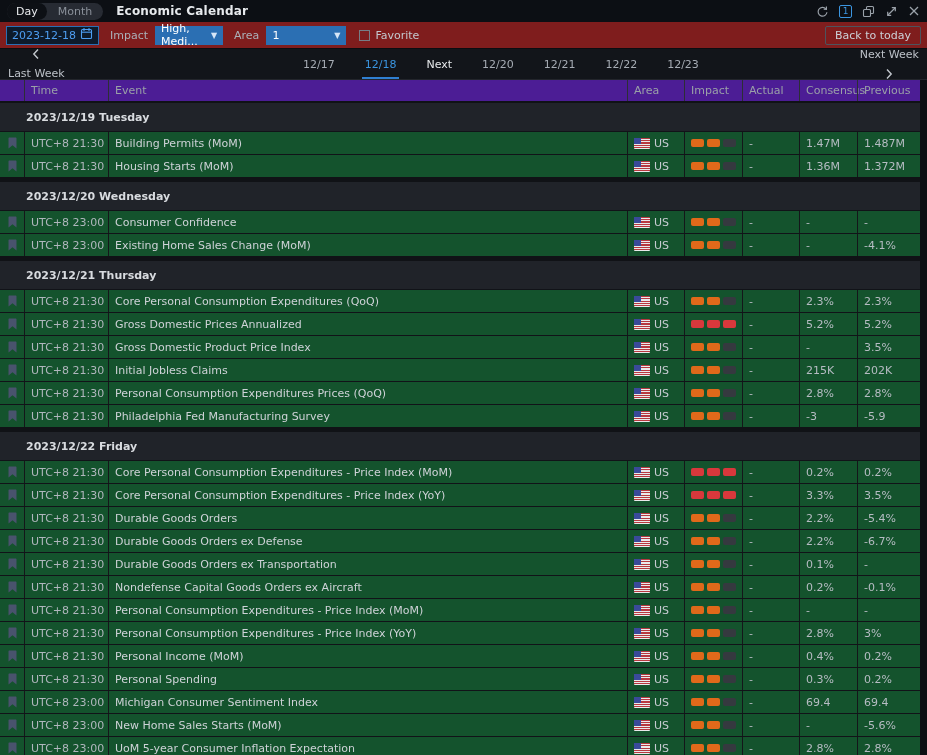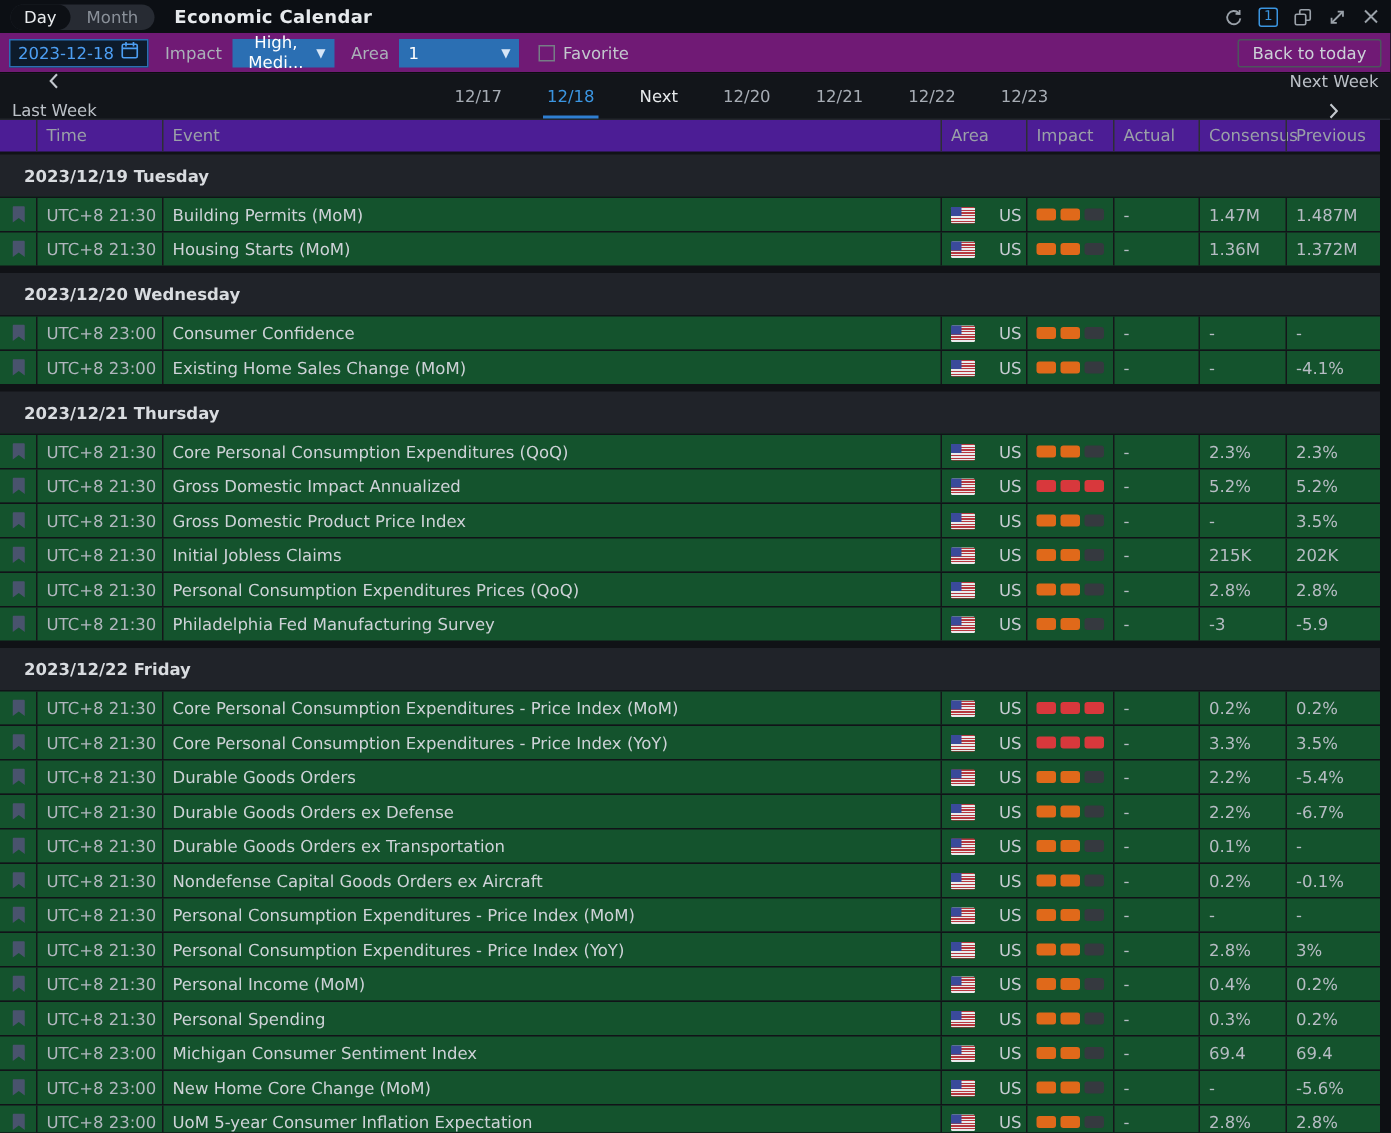--- a/index.html
+++ b/index.html
@@ -11,22 +11,22 @@
   .seg { display:flex; background:#272b33; border-radius:10px; font-size:11px; line-height:1; }
   .seg-day { background:#0d1015; color:#e9ebee; padding:3px 9px; border-radius:10px; cursor:default; }
   .seg-month { color:#8a9099; padding:3px 11px; cursor:default; }
   .tb-title { color:#e6e9ec; font-size:12px; font-weight:bold; margin-left:13px; letter-spacing:.2px; }
   .tb-icons { margin-left:auto; display:flex; align-items:center; gap:10px; }
   .tb-icons svg { display:block; }
   .badge1 { min-width:13px; height:13px; border:1px solid #3b95e0; color:#3b95e0; font-size:9px;
             display:flex; align-items:center; justify-content:center; border-radius:2px; padding:0 2px; }
 
   
-  .filterbar { height:27px; background:#701a75; display:flex; align-items:center; padding:0 6px;
-               border-bottom:1px solid #0b0d11;text-align:center; }
+  .filterbar { height:27px; background:#7f1d1d; display:flex; align-items:center; padding:0 6px;
+               border-bottom:1px solid #0b0d11; }
   .date-input { display:flex; align-items:center; justify-content:space-between; width:93px; height:19px;
                 border:1px solid #2b6fb3; background:#0d1b2b; color:#4d9ef2; font-size:11px; padding:0 5px; }
   .flabel { color:#aab0b8; font-size:11px; margin:0 7px 0 11px; }
   .dropdown { display:flex; align-items:center; justify-content:space-between; height:19px;
               background:#2b6fb3; color:#fff; font-size:11px; padding:0 6px; cursor:default; }
   .dd-impact { width:68px; }
   .dd-area { width:80px; }
   .dd-caret { font-size:8px; color:#d6e6f7; margin-left:4px; }
   .fav-wrap { display:flex; align-items:center; gap:5px; margin-left:13px; }
   .checkbox { width:11px; height:11px; border:1px solid #767d86; background:transparent; }
@@ -50,30 +50,30 @@
   
   .table-wrap { position:relative; height:675px; background:#101216; overflow:hidden; }
   .scroll-strip { position:absolute; right:0; top:0; bottom:0; width:7px; background:#0d0f13; }
   .grid { display:grid; grid-template-columns:24px 84px 1fr 57px 58px 57px 58px 63px; width:920px; }
   .thead { background:#4c1d95; height:21px; }
   .hcell { color:#9aa0a8; font-size:11px; display:flex; align-items:center; padding-left:6px;
            border-left:1px solid #2c2f35; height:100%; }
   .hcell.c0 { border-left:none; }
   .section { margin-top:5px; }
   .section:first-child { margin-top:2px; }
-  .band { height:28px; background:#202329; display:flex; align-items:center; padding-left:16px;
+  .band { height:28px; background:#202329; display:flex; align-items:center; padding-left:26px;
           color:#d8dbdf; font-size:11px; font-weight:bold; width:920px; }
   .row { height:23px; background:#14532d; border-top:1px solid #111318; }
   .section .row:first-of-type { border-top:none; }
   .cell { font-size:11px; display:flex; align-items:center; padding-left:6px;
           border-left:1px solid #14161a; height:100%; overflow:hidden; white-space:nowrap; }
   .cell.c0 { border-left:none; justify-content:center; padding-left:0; }
   .time { color:#b0b6bd; }
   .event { color:#ced2d7; }
-  .area { gap:16px; color:#c6cbd1; }
+  .area { gap:4px; color:#c6cbd1; }
   .flag { width:16px; height:11px; border-radius:1px; flex:none; position:relative;
           background:repeating-linear-gradient(180deg,#b7383f 0 0.9px,#e9eaeb 0.9px 1.8px); }
   .flag::before { content:""; position:absolute; left:0; top:0; width:7px; height:6px; background:#3a4a9a; }
   .imp-seg { width:13px; height:8px; border-radius:2px; margin-right:3px; flex:none; }
   .seg-med { background:#e0691a; }
   .seg-high { background:#d8383c; }
   .seg-off { background:#35393f; }
   .val { color:#b6bcc3; }
 </style>
 </head>
@@ -293,21 +293,21 @@
           <div class="cell val">2.3%</div>
           <div class="cell val">2.3%</div>
         </div>
         <div class="grid row">
           <div class="cell c0">
             <svg width="9" height="12" viewBox="0 0 9 12">
               <path d="M1.2 0.5 H7.8 C8.2 0.5 8.5 0.8 8.5 1.2 V11.4 L4.5 8.3 L0.5 11.4 V1.2 C0.5 0.8 0.8 0.5 1.2 0.5 Z" fill="#49536d"></path>
             </svg>
           </div>
           <div class="cell time">UTC+8 21:30</div>
-          <div class="cell event">Gross Domestic Impact Annualized</div>
+          <div class="cell event">Gross Domestic Prices Annualized</div>
           <div class="cell area">
             <span class="flag"></span>
             <span>US</span>
           </div>
           <div class="cell">
             <span class="imp-seg seg-high"></span>
             <span class="imp-seg seg-high"></span>
             <span class="imp-seg seg-high"></span>
           </div>
           <div class="cell val">-</div>
@@ -632,21 +632,21 @@
           <div class="cell val">69.4</div>
           <div class="cell val">69.4</div>
         </div>
         <div class="grid row">
           <div class="cell c0">
             <svg width="9" height="12" viewBox="0 0 9 12">
               <path d="M1.2 0.5 H7.8 C8.2 0.5 8.5 0.8 8.5 1.2 V11.4 L4.5 8.3 L0.5 11.4 V1.2 C0.5 0.8 0.8 0.5 1.2 0.5 Z" fill="#49536d"></path>
             </svg>
           </div>
           <div class="cell time">UTC+8 23:00</div>
-          <div class="cell event">New Home Core Change (MoM)</div>
+          <div class="cell event">New Home Sales Starts (MoM)</div>
           <div class="cell area">
             <span class="flag"></span>
             <span>US</span>
           </div>
           <div class="cell">
             <span class="imp-seg seg-med"></span>
             <span class="imp-seg seg-med"></span>
             <span class="imp-seg seg-off"></span>
           </div>
           <div class="cell val">-</div>

